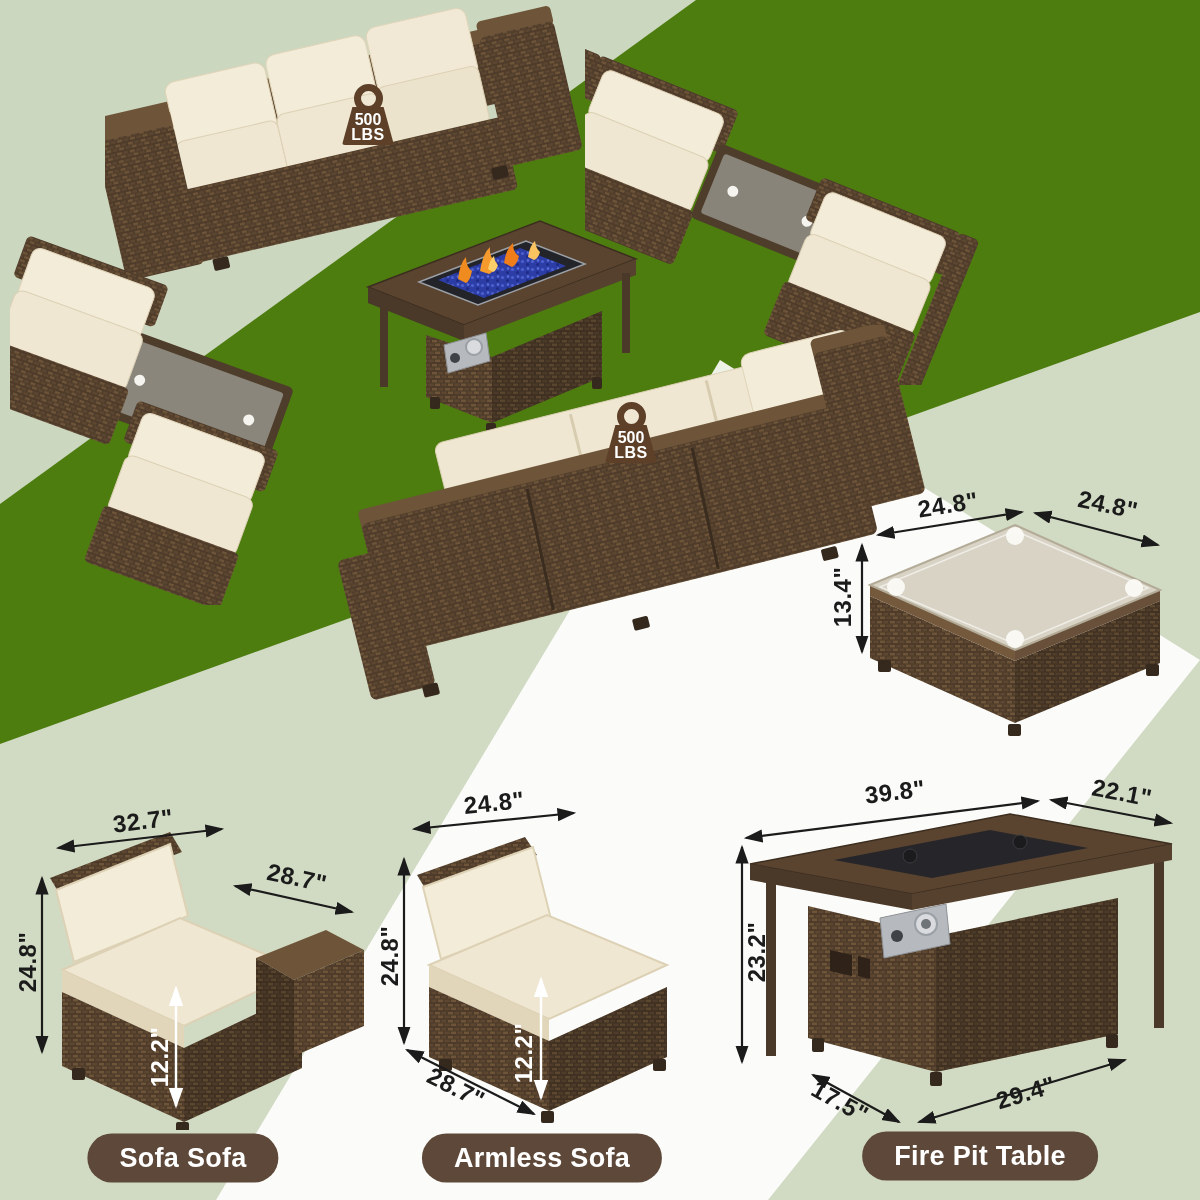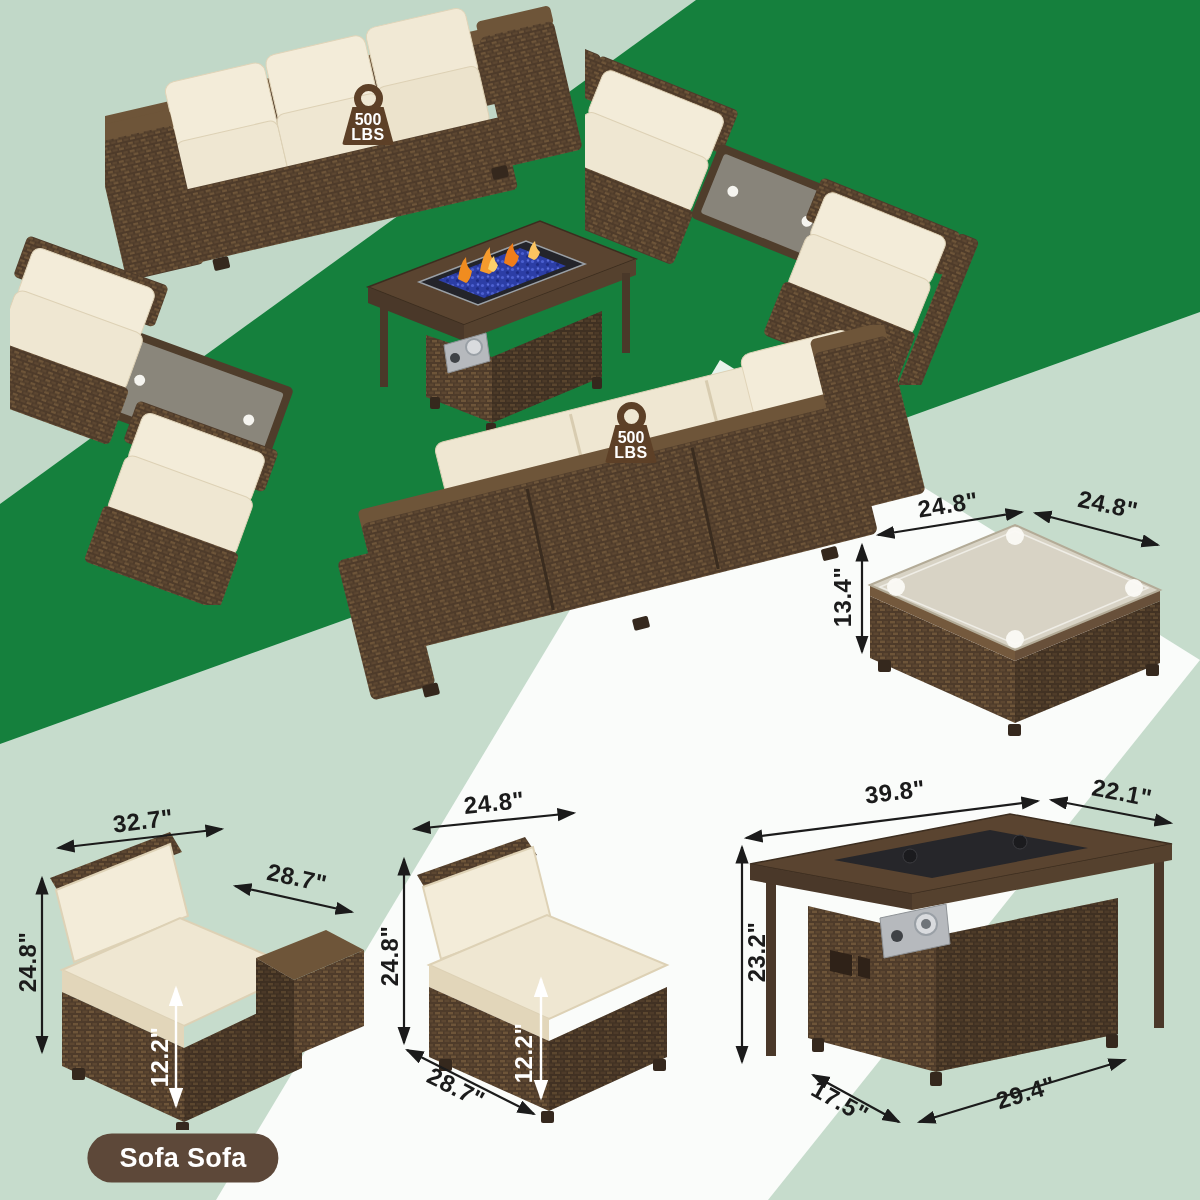--- a/index.html
+++ b/index.html
@@ -1,16 +1,16 @@
 <!DOCTYPE html>
 <html><head>
 <meta charset="utf-8">
 <style>
   html,body{margin:0;padding:0;background:#fff;}
-  .stage{position:relative;width:1200px;height:1200px;overflow:hidden;background:#15803d;
+  .stage{position:relative;width:1200px;height:1200px;overflow:hidden;background:#4d7c0f;
          font-family:"Liberation Sans","DejaVu Sans",sans-serif;}
   .bg-wedge{position:absolute;inset:0;pointer-events:none;}
   .bg1{background:#ecedeb;clip-path:polygon(0 0,58% 0,0 42%);opacity:.8;}
   .bg2{background:#f2f2f0;clip-path:polygon(100% 26%,100% 100%,0 100%,0 62%);opacity:.8;}
   .bg3{background:#fff;clip-path:polygon(18% 100%,60% 30%,100% 55%,64% 100%);opacity:.9;}
   .fsvg{position:absolute;z-index:2;}
   .overlay-arrows{position:absolute;left:0;top:0;z-index:4;pointer-events:none;}
   .dim{position:absolute;z-index:5;font-weight:bold;font-size:24px;color:#1b1b1b;
        white-space:nowrap;letter-spacing:.5px;transform-origin:center;}
   .dim.white{color:#ffffff;}
@@ -289,14 +289,16 @@
   <div class="dim white" style="left:524px;top:1053px;transform:translate(-50%,-50%) rotate(-90deg)">12.2"</div>
   <div class="dim" style="left:456px;top:1088px;transform:translate(-50%,-50%) rotate(27deg)">28.7"</div>
 
   <div class="dim" style="left:895px;top:792px;transform:translate(-50%,-50%) rotate(-7deg)">39.8"</div>
   <div class="dim" style="left:1122px;top:793px;transform:translate(-50%,-50%) rotate(11deg)">22.1"</div>
   <div class="dim" style="left:757px;top:952px;transform:translate(-50%,-50%) rotate(-90deg)">23.2"</div>
   <div class="dim" style="left:840px;top:1102px;transform:translate(-50%,-50%) rotate(29deg)">17.5"</div>
   <div class="dim" style="left:1026px;top:1093px;transform:translate(-50%,-50%) rotate(-17deg)">29.4"</div>
 
   <div class="pill" style="left:183px;top:1158px">Sofa Sofa</div>
+  <div class="pill" style="left:542px;top:1158px">Armless Sofa</div>
+  <div class="pill" style="left:980px;top:1156px">Fire Pit Table</div>
 
 </div>
 
 </body></html>

